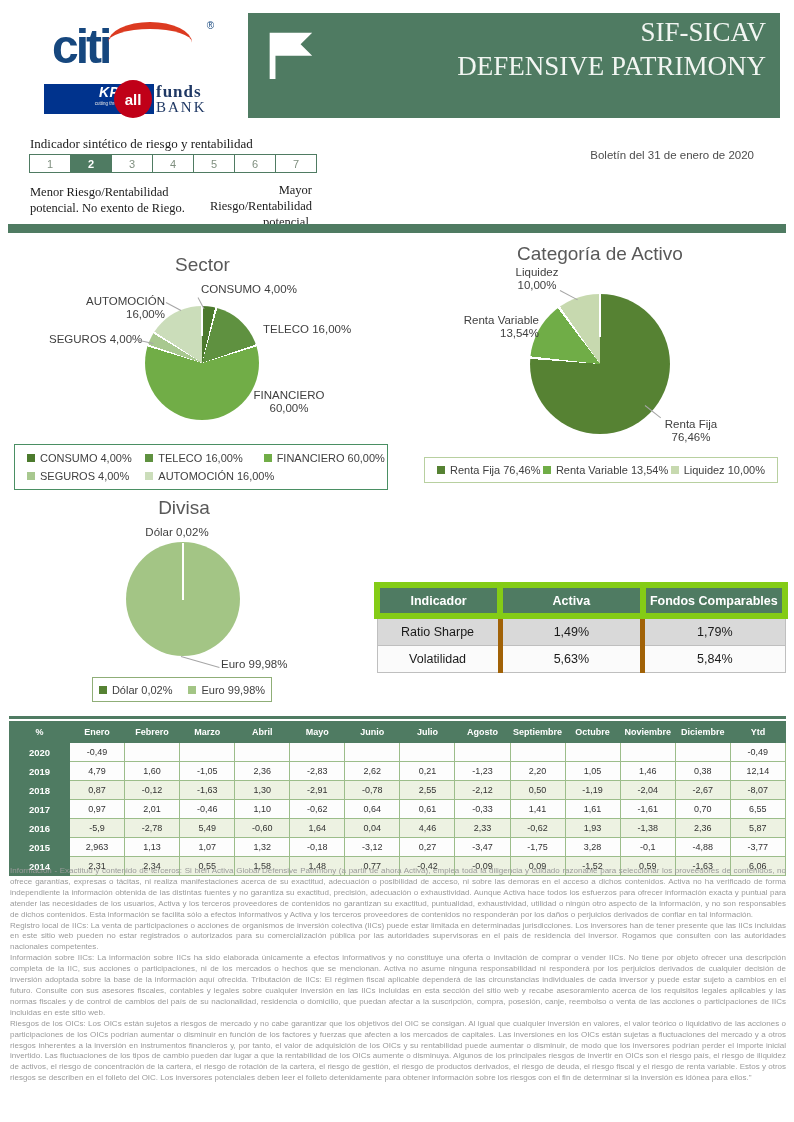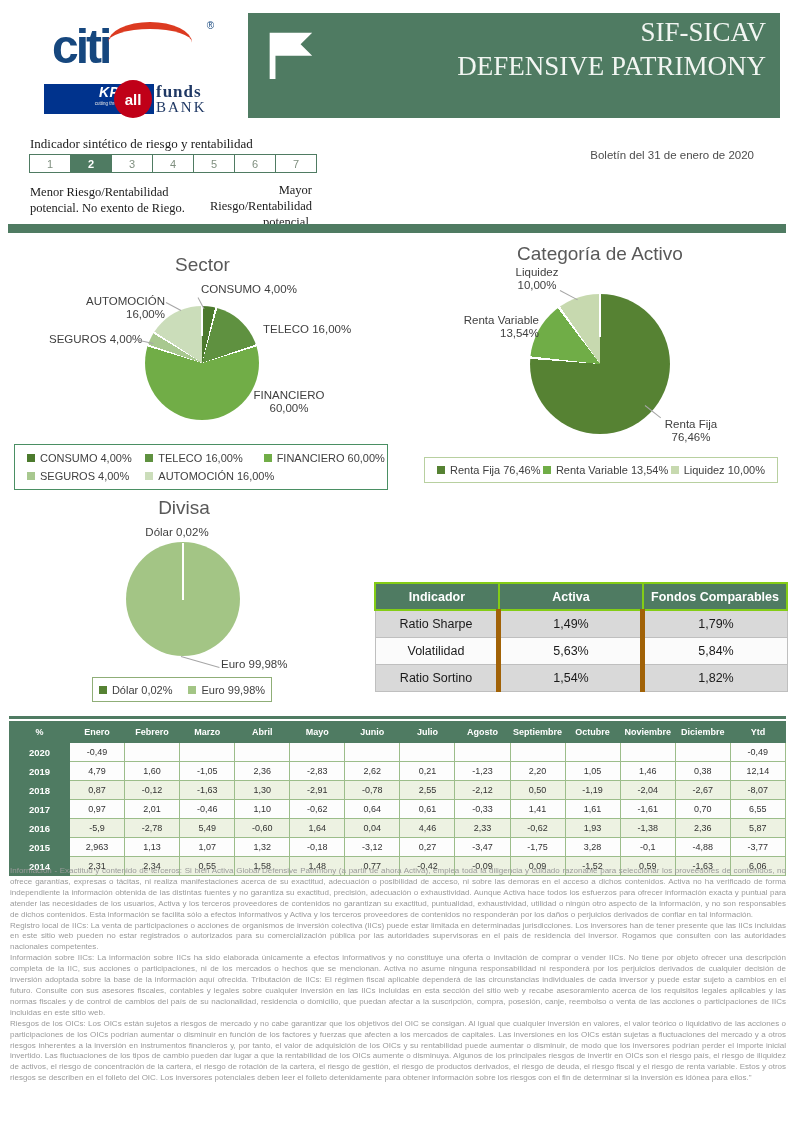--- a/index.html
+++ b/index.html
@@ -78,21 +78,21 @@
   .lbl-dolar{left:117px;top:526px;width:120px;text-align:center;}
   .div-pie{left:126px;top:542px;width:114px;height:114px;background:#a3c585;}
   .div-gap{left:182px;top:543px;width:2px;height:57px;background:#fff;}
   .lbl-euro{left:221px;top:658px;white-space:nowrap;}
   .ld-euro{left:181px;top:656px;width:40px;transform:rotate(16deg);}
   .div-legend{left:92px;top:677px;width:178px;height:23px;border:1px solid #8fae77;
               justify-content:center;gap:16px;}
 
   
   .ind-table{left:374px;top:582px;width:414px;border-collapse:collapse;table-layout:fixed;font-size:12.5px;}
-  .ind-table th{background:#4f7b62;color:#fff;font-weight:bold;height:23px;border:2px solid #84cc16;}
+  .ind-table th{background:#4f7b62;color:#fff;font-weight:bold;height:23px;border:6px solid #84cc16;}
   .ind-table td{height:24px;text-align:center;color:#1a1a1a;border-left:1px solid #808080;border-right:5px solid #a16207;border-bottom:1px solid #bfbfbf;}
   .ind-table td:first-child{border-left:1px solid #bfbfbf;}
   .ind-table td:last-child{border-right:1px solid #bfbfbf;}
   .ind-table tbody tr:nth-child(odd) td{background:#d9d9d9;}
   .ind-table tbody tr:nth-child(even) td{background:#fbfbfb;}
   .ind-table th:nth-child(1){width:30%;}
   .ind-table th:nth-child(2){width:35%;}
   .ind-table th:nth-child(3){width:35%;}
 
   
@@ -239,25 +239,20 @@
       <tbody>
         <tr>
           <td>Ratio Sharpe</td>
           <td>1,49%</td>
           <td>1,79%</td>
         </tr>
         <tr>
           <td>Volatilidad</td>
           <td>5,63%</td>
           <td>5,84%</td>
-        </tr>
-        <tr>
-          <td>Ratio Sortino</td>
-          <td>1,54%</td>
-          <td>1,82%</td>
         </tr>
       </tbody>
     </table>
 
   <div class="abs mon-topline"></div>
   <table class="abs mon-table">
       <thead>
         <tr>
           <th>%</th>
           <th>Enero</th>

